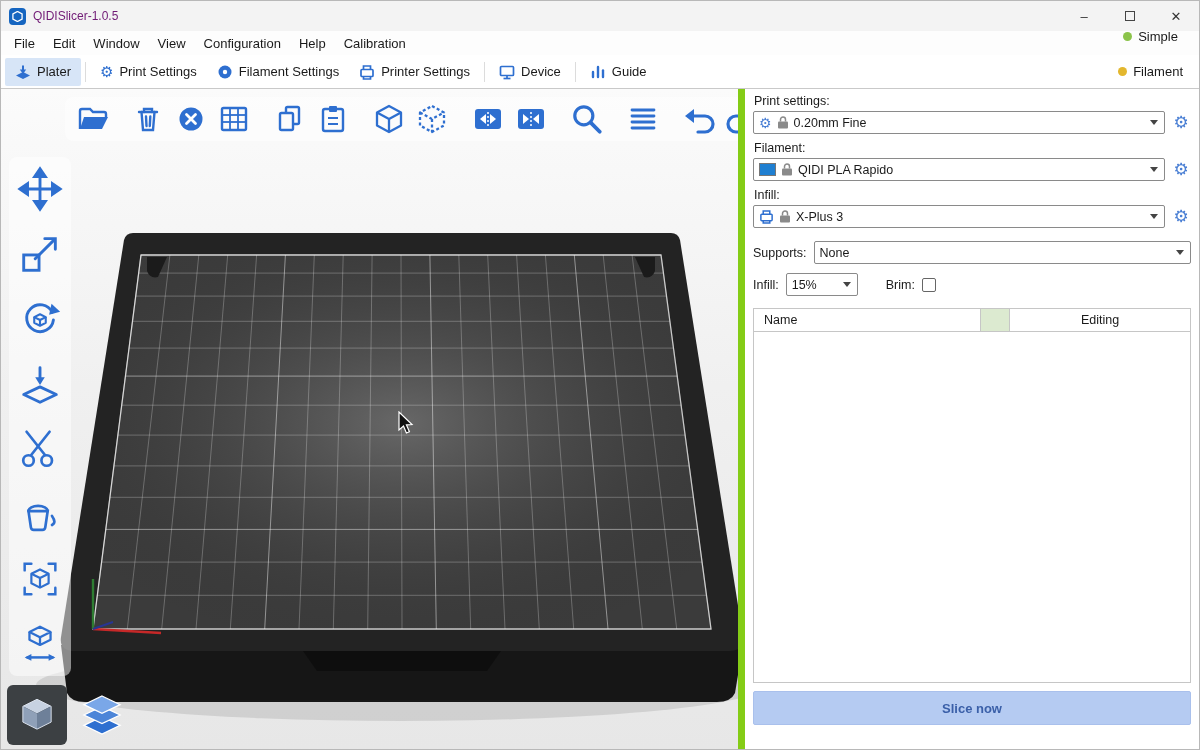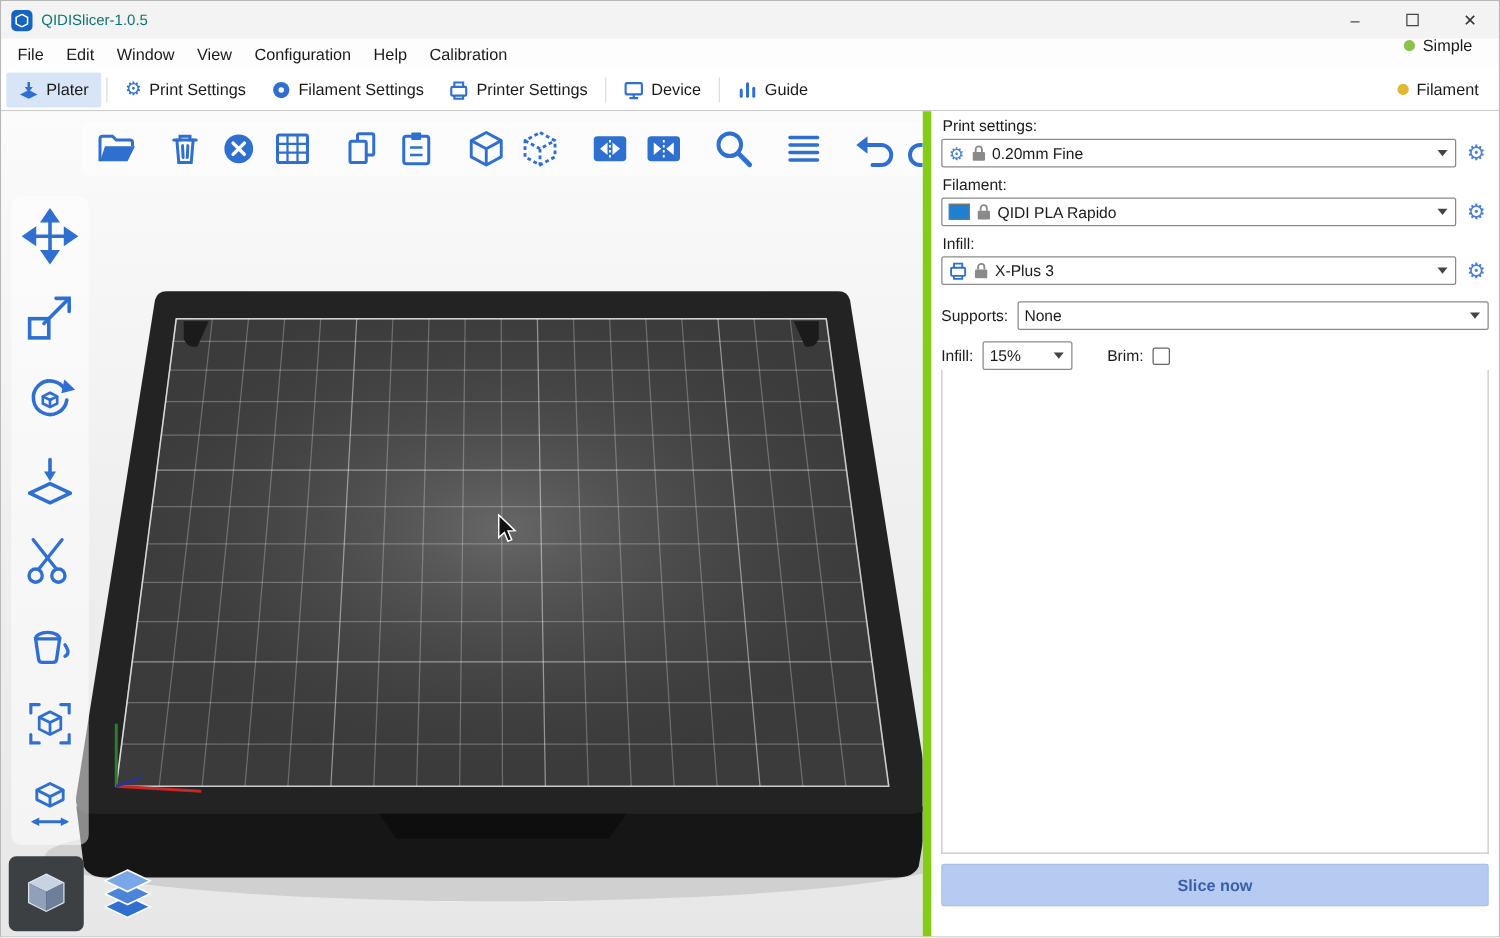--- a/index.html
+++ b/index.html
@@ -4,21 +4,21 @@
 <style>
   * { margin:0; padding:0; box-sizing:border-box; }
   html,body { width:1200px; height:750px; overflow:hidden; }
   body { font-family:"Liberation Sans", sans-serif; background:#fff; color:#1a1a1a; }
 
   .window { width:1200px; height:750px; display:flex; flex-direction:column; border:1px solid #b8b8b8; }
 
   
   .titlebar { height:30px; background:#f3f3f3; display:flex; align-items:center; padding-left:8px; flex:0 0 auto; }
   .app-icon { width:17px; height:17px; border-radius:4px; background:#1565c0; display:inline-flex; align-items:center; justify-content:center; margin-right:7px; }
-  .titlebar .title { font-size:12px; color:#0f766e; }
+  .titlebar .title { font-size:12px; color:#701a75; }
   .win-controls { margin-left:auto; display:flex; height:30px; }
   .win-btn { width:46px; height:30px; display:flex; align-items:center; justify-content:center; font-size:13px; color:#333; cursor:pointer; }
   .max-box { width:10px; height:10px; border:1.2px solid #444; display:inline-block; }
 
   
   .menubar { height:24px; background:#fdfdfd; display:flex; align-items:center; padding-left:4px; flex:0 0 auto; }
   .menu-item { font-size:13px; padding:3px 9px; cursor:pointer; }
 
   
   .tabbar { height:34px; background:#ffffff; border-bottom:1px solid #c9c9c9; display:flex; align-items:center; padding:0 8px 0 4px; flex:0 0 auto; }
@@ -524,18 +524,23 @@
       <div class="inline-row">
         <span class="lbl">Infill:</span>
         <div class="combo infill-combo">
           <span>15%</span>
           <span class="arrow"></span>
         </div>
         <span class="lbl brim-lbl">Brim:</span>
         <span class="checkbox"></span>
       </div>
 
+      <div class="obj-header">
+        <div class="oh-name">Name</div>
+        <div class="oh-mid"></div>
+        <div class="oh-edit">Editing</div>
+      </div>
       <div class="obj-list"></div>
 
       <div class="slice-btn">Slice now</div>
     </div>
   </div>
 </div>
 
 </body></html>

